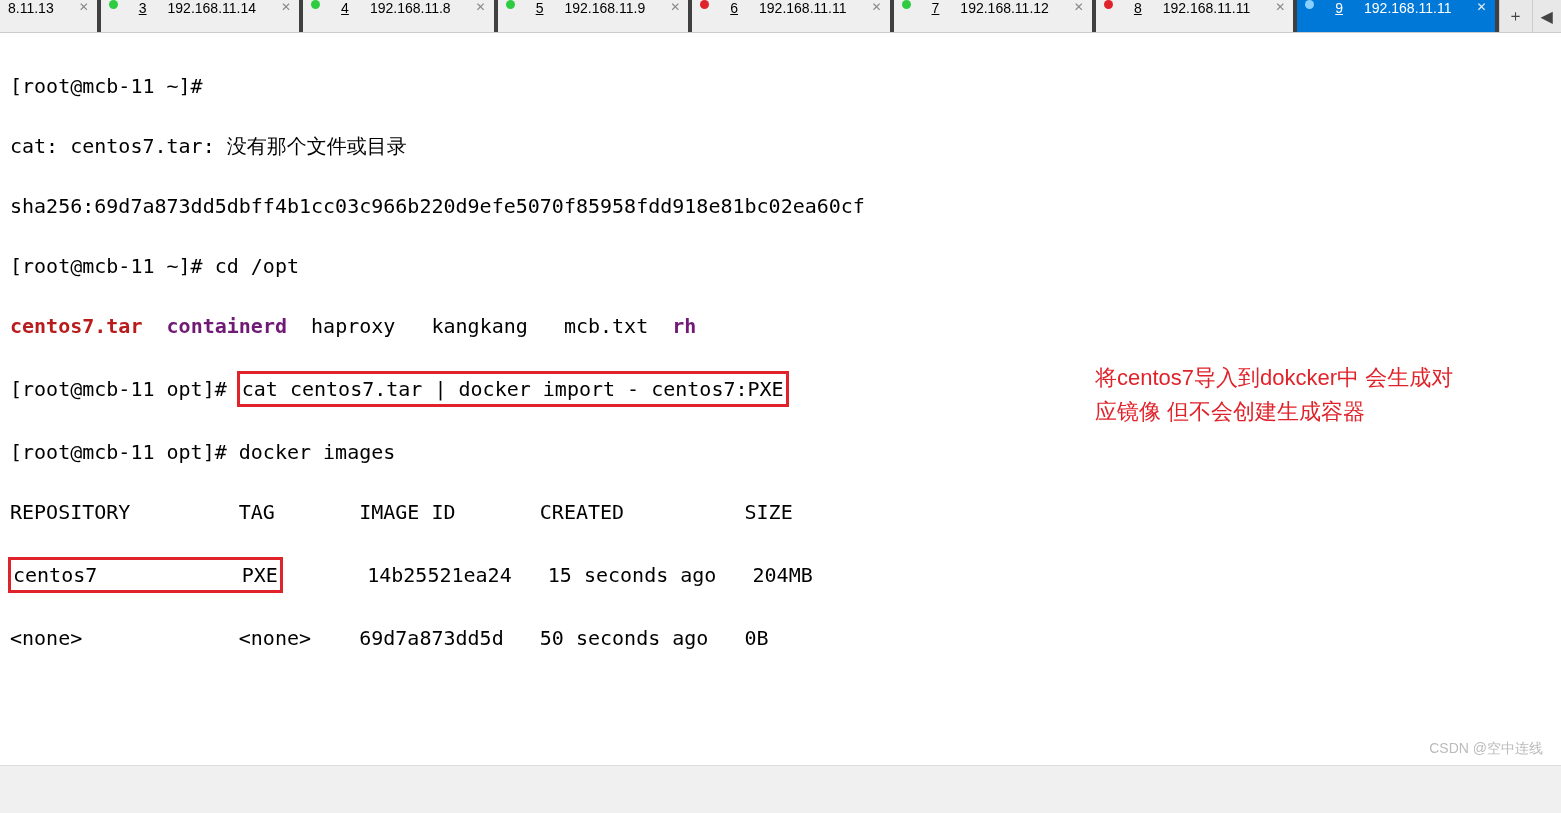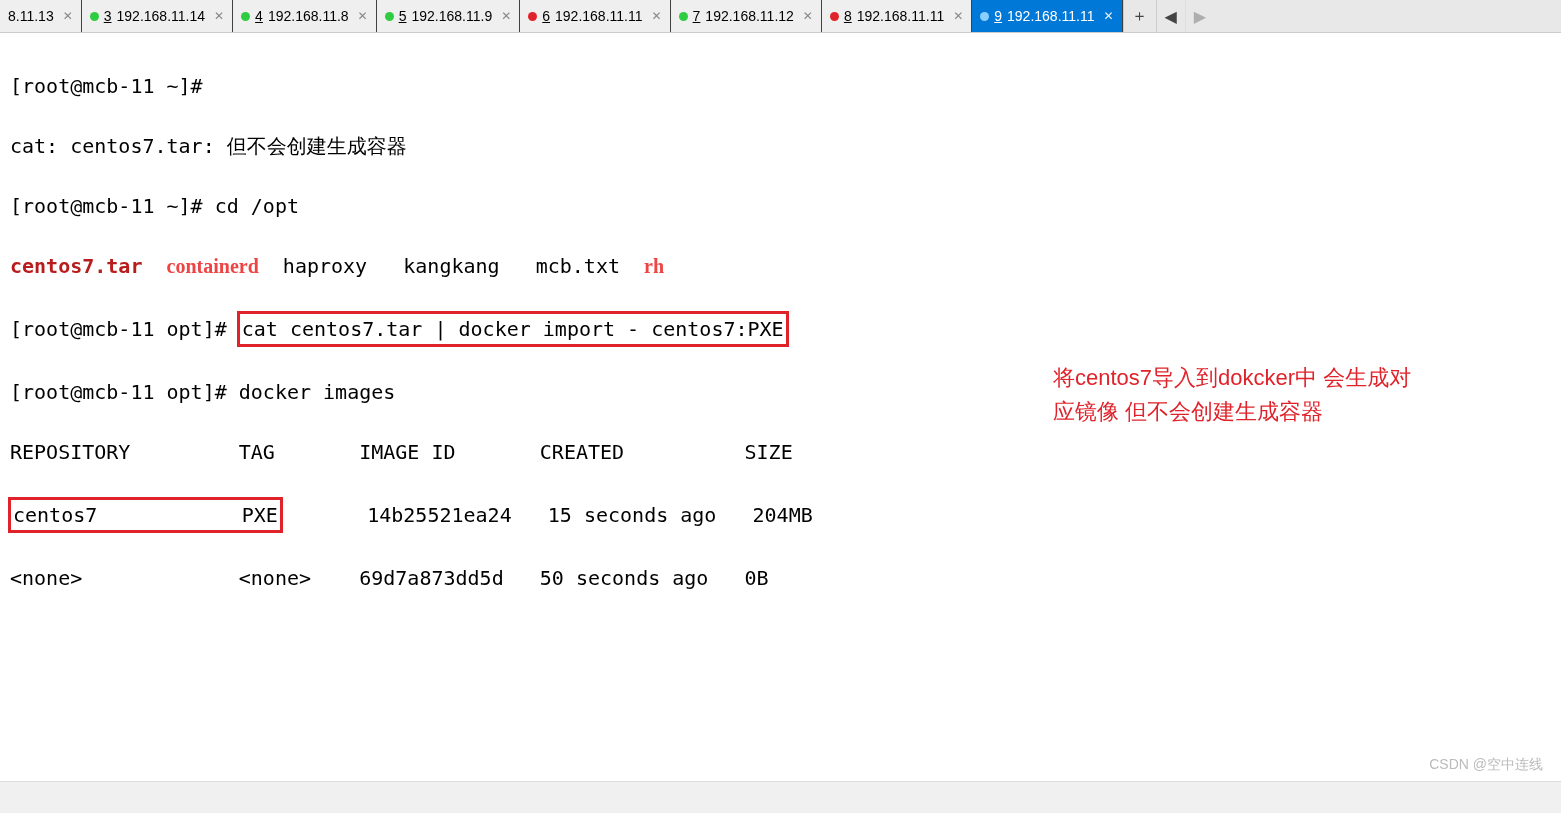--- a/index.html
+++ b/index.html
@@ -11,27 +11,27 @@
   }
   .tab-bar {
     display: flex;
     background: #e8e8e8;
     height: 32px;
     border-bottom: 1px solid #ccc;
     align-items: stretch;
   }
   .tab {
     display: flex;
-    align-items: center;
+    align-items: flex-start;
     padding: 0 8px;
-    border-right: 1px solid #404040;
+    border-right: 4px solid #404040;
     background: #efefef;
     font-family: Arial, sans-serif;
     font-size: 14px;
-    gap: 5px;
+    gap: 21px;
     cursor: pointer;
     white-space: nowrap;
   }
   .tab.active {
     background: #0078d7;
     color: #fff;
   }
   .tab .dot {
     width: 9px;
     height: 9px;
@@ -53,46 +53,46 @@
     align-items: center;
     padding: 0 8px;
     border-left: 1px solid #ccc;
     font-family: Arial, sans-serif;
     font-size: 16px;
     color: #444;
     cursor: pointer;
   }
   .terminal {
     background: #fff;
-    padding: 8px 10px 20px 10px;
+    padding: 8px 10px 4px 10px;
     white-space: pre;
     line-height: 1.5;
     color: #000;
     position: relative;
     height: 720px;
   }
   .line { white-space: pre; }
   .red-file { color: #b91c1c; font-weight: bold;}
-  .blue-dir { color: #ef4444; font-weight: bold; font-family: Liberation Serif, serif;}
+  .blue-dir { color: #701a75; font-weight: bold;}
   .hl-box1 {
     border: 3px solid #e0232a;
     display: inline-block;
     padding: 0 2px;
     margin-left: -2px;
   }
   .hl-box2 {
     border: 3px solid #e0232a;
     display: inline-block;
     padding: 0 2px;
     margin-left: -2px;
   }
   .annotation {
     position: absolute;
     color: #e0232a;
-    left: 1053px;
+    left: 1095px;
     top: 328px;
     white-space: normal;
     width: 370px;
     font-size: 22px;
     line-height: 1.55;
     font-family: "Microsoft YaHei","SimHei",sans-serif;
   }
   .watermark {
     position: absolute;
     right: 18px;
@@ -157,21 +157,22 @@
     <span>192.168.11.11</span>
     <span class="close">✕</span>
   </div>
   <div class="tab-ctrl">＋</div>
   <div class="tab-ctrl">◀</div>
   <div class="tab-ctrl" style="opacity:.35">▶</div>
 </div>
 
 <div class="terminal">
 <div class="line">[root@mcb-11 ~]#</div>
-<div class="line">cat: centos7.tar: 但不会创建生成容器</div>
+<div class="line">cat: centos7.tar: 没有那个文件或目录</div>
+<div class="line">sha256:69d7a873dd5dbff4b1cc03c966b220d9efe5070f85958fdd918e81bc02ea60cf</div>
 <div class="line">[root@mcb-11 ~]# cd /opt</div>
 <div class="line"><span class="red-file">centos7.tar</span>  <span class="blue-dir">containerd</span><span>  haproxy   kangkang   mcb.txt  </span><span class="blue-dir">rh</span></div>
 <div class="line"><span>[root@mcb-11 opt]# </span><span class="hl-box1">cat centos7.tar | docker import - centos7:PXE</span></div>
 <div class="line">[root@mcb-11 opt]# docker images</div>
 <div class="line">REPOSITORY         TAG       IMAGE ID       CREATED          SIZE</div>
 <div class="line"><span class="hl-box2">centos7            PXE</span><span>       14b25521ea24   15 seconds ago   204MB</span></div>
 <div class="line">&lt;none&gt;             &lt;none&gt;    69d7a873dd5d   50 seconds ago   0B</div>
 
 
 

